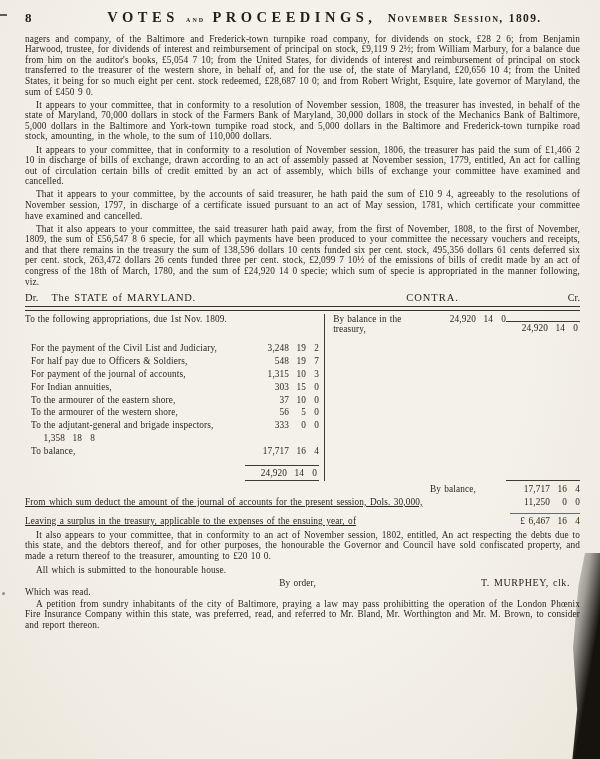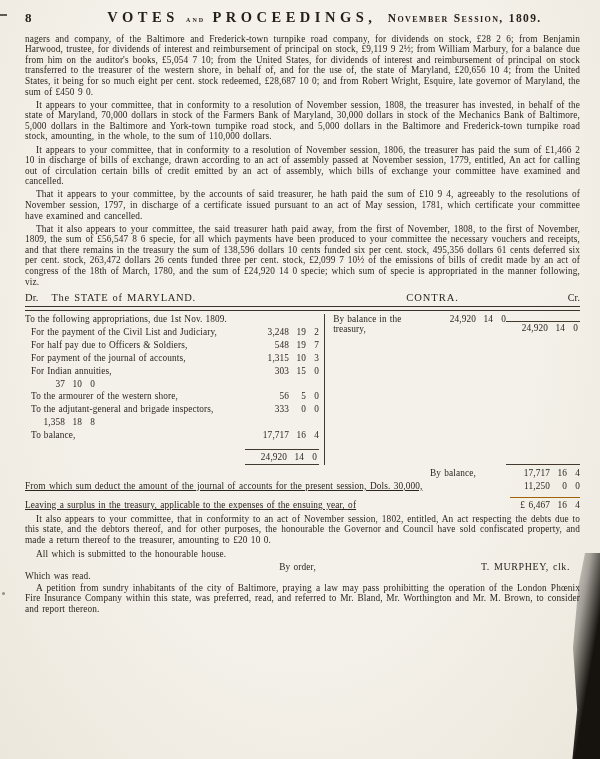--- a/index.html
+++ b/index.html
@@ -26,21 +26,21 @@
   .lh-left{width:53%;display:flex;align-items:baseline;}
   .dr{font-size:10.5px;}
   .ltitle{margin-left:13px;font-size:10.5px;letter-spacing:0.7px;}
   .lh-right{flex:1;display:flex;align-items:baseline;}
   .contra{flex:1;text-align:center;font-size:10.5px;letter-spacing:1px;}
   .crlbl{width:34px;text-align:right;font-size:10px;}
   .dbl-rule{height:3px;border-top:1.3px solid #38322a;border-bottom:1px solid #38322a;margin-bottom:3px;}
   .ledger{display:flex;align-items:stretch;word-spacing:0.5px;}
   .lcol{width:53%;border-right:1px solid #423a2e;padding-right:5px;display:flex;flex-direction:column;}
   .rcol{flex:1;padding-left:8px;display:flex;flex-direction:row;justify-content:space-between;}
-  .introline{margin-bottom:1px;}
+  .introline{margin-bottom:17px;}
   .drow{display:flex;align-items:flex-end;margin:1.2px 0;}
   .dlbl{flex:1;padding-left:15px;text-indent:-9px;padding-right:4px;}
   .crow{display:flex;align-items:flex-start;}
   .clbl{flex:1;}
   .amt{display:inline-flex;white-space:nowrap;}
   .al{min-width:40px;text-align:right;}
   .as{width:17px;text-align:right;}
   .ad{width:13px;text-align:right;}
   .totalbox{margin-top:7px;margin-left:auto;border-top:1px solid #423a2e;border-bottom:1px solid #423a2e;padding:1.5px 2px 2px 2px;}
   
@@ -127,20 +127,21 @@
       </div>
       <div class="drow">
         <span class="dlbl">For Indian annuities,</span>
         <span class="amt">
             <span class="al">303</span>
             <span class="as">15</span>
             <span class="ad">0</span>
           </span>
       </div>
       <div class="drow">
+        <span class="dlbl">To the armourer of the eastern shore,</span>
         <span class="amt">
             <span class="al">37</span>
             <span class="as">10</span>
             <span class="ad">0</span>
           </span>
       </div>
       <div class="drow">
         <span class="dlbl">To the armourer of the western shore,</span>
         <span class="amt">
             <span class="al">56</span>

